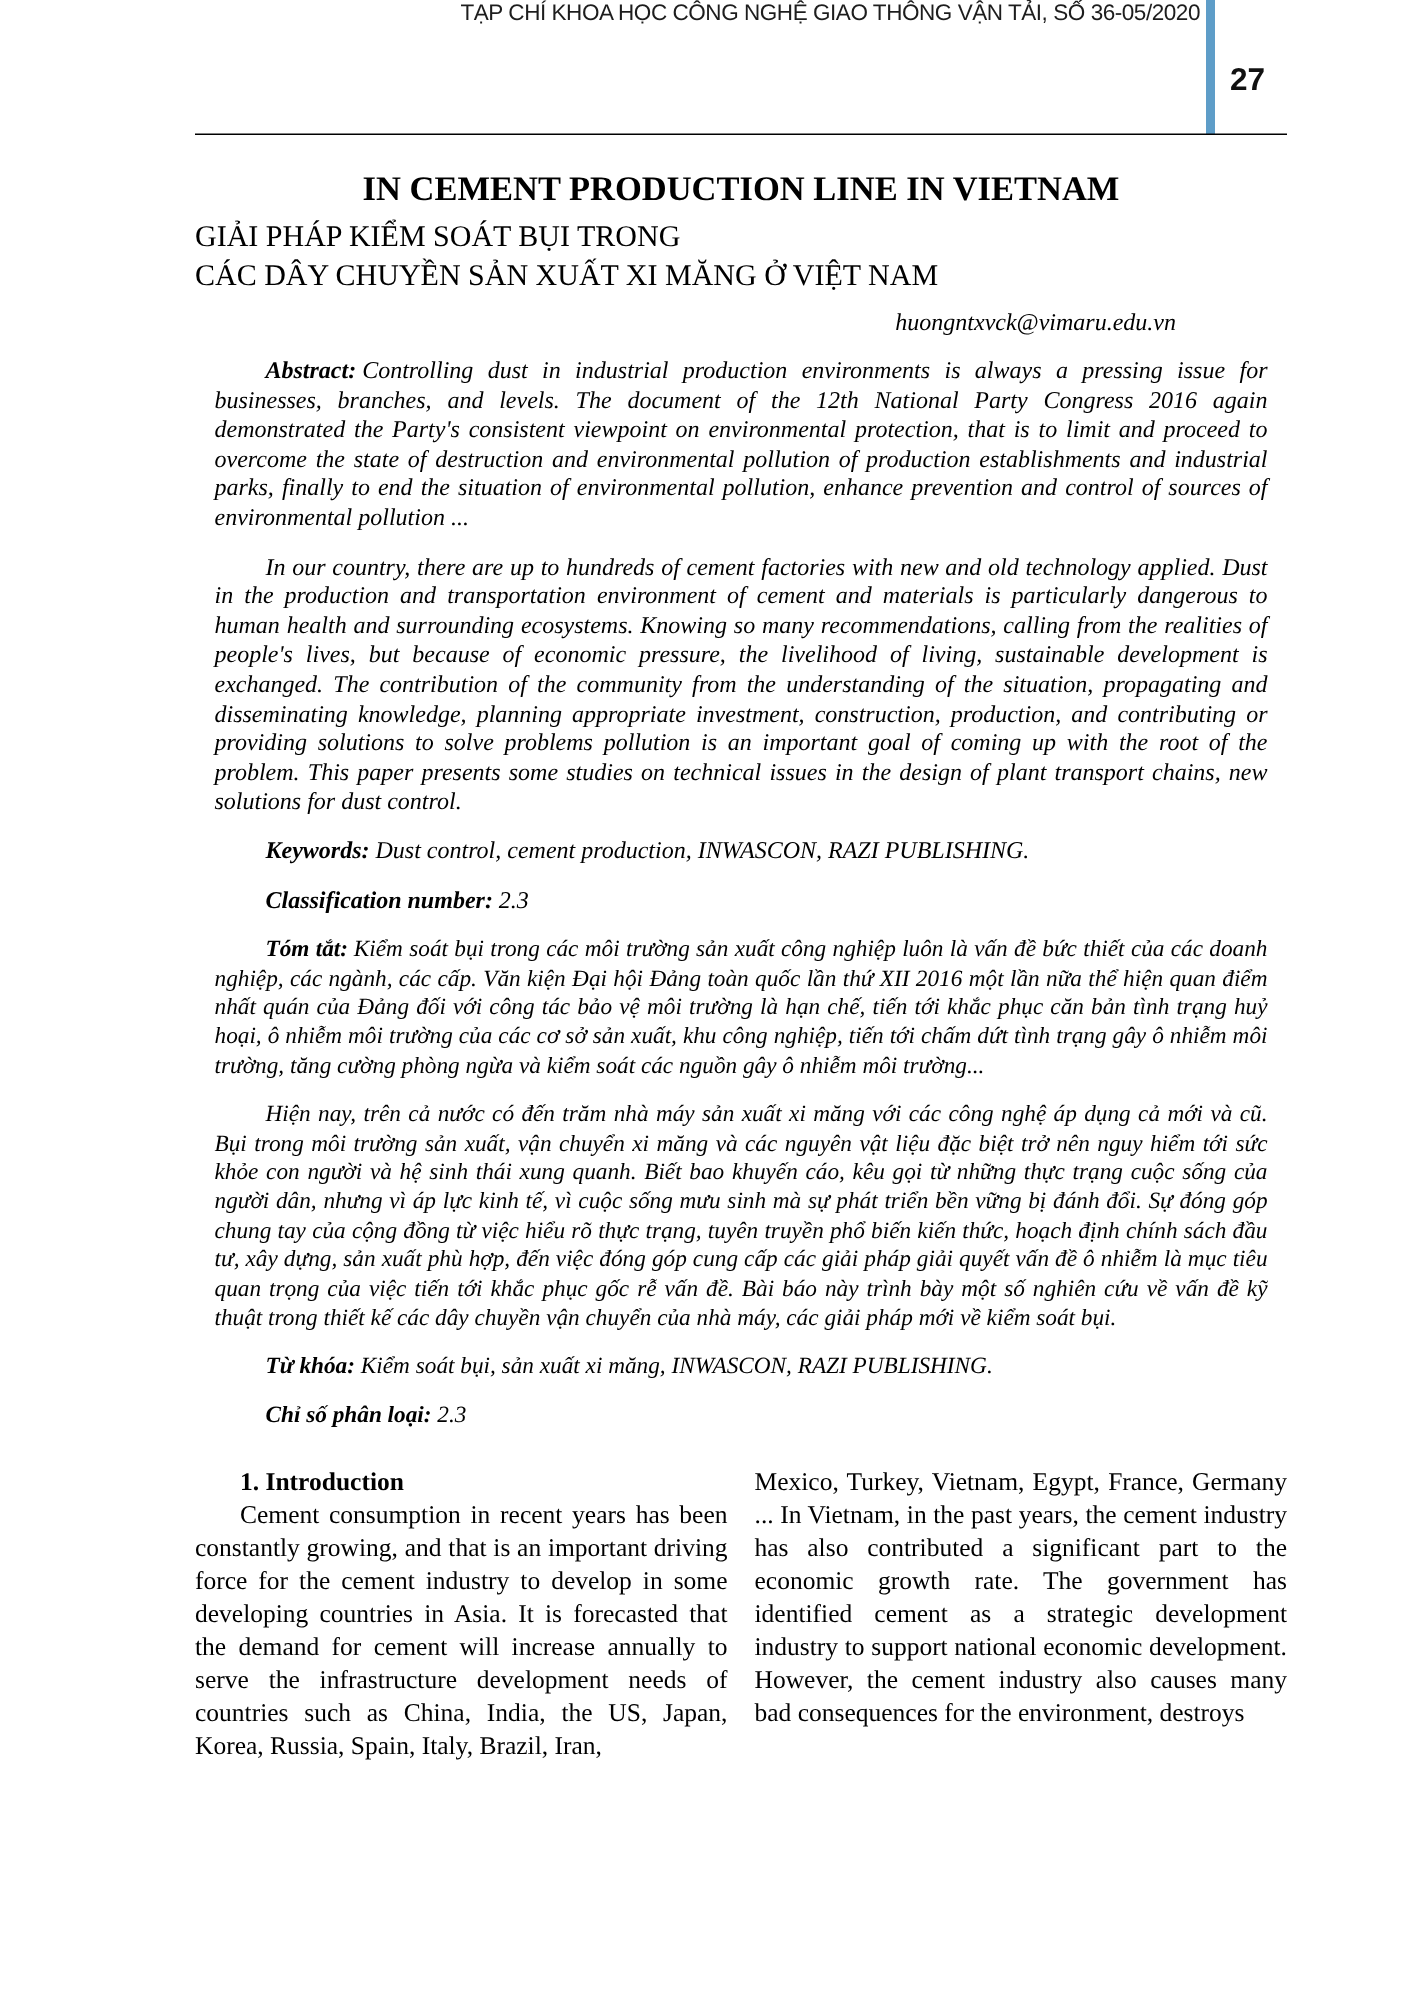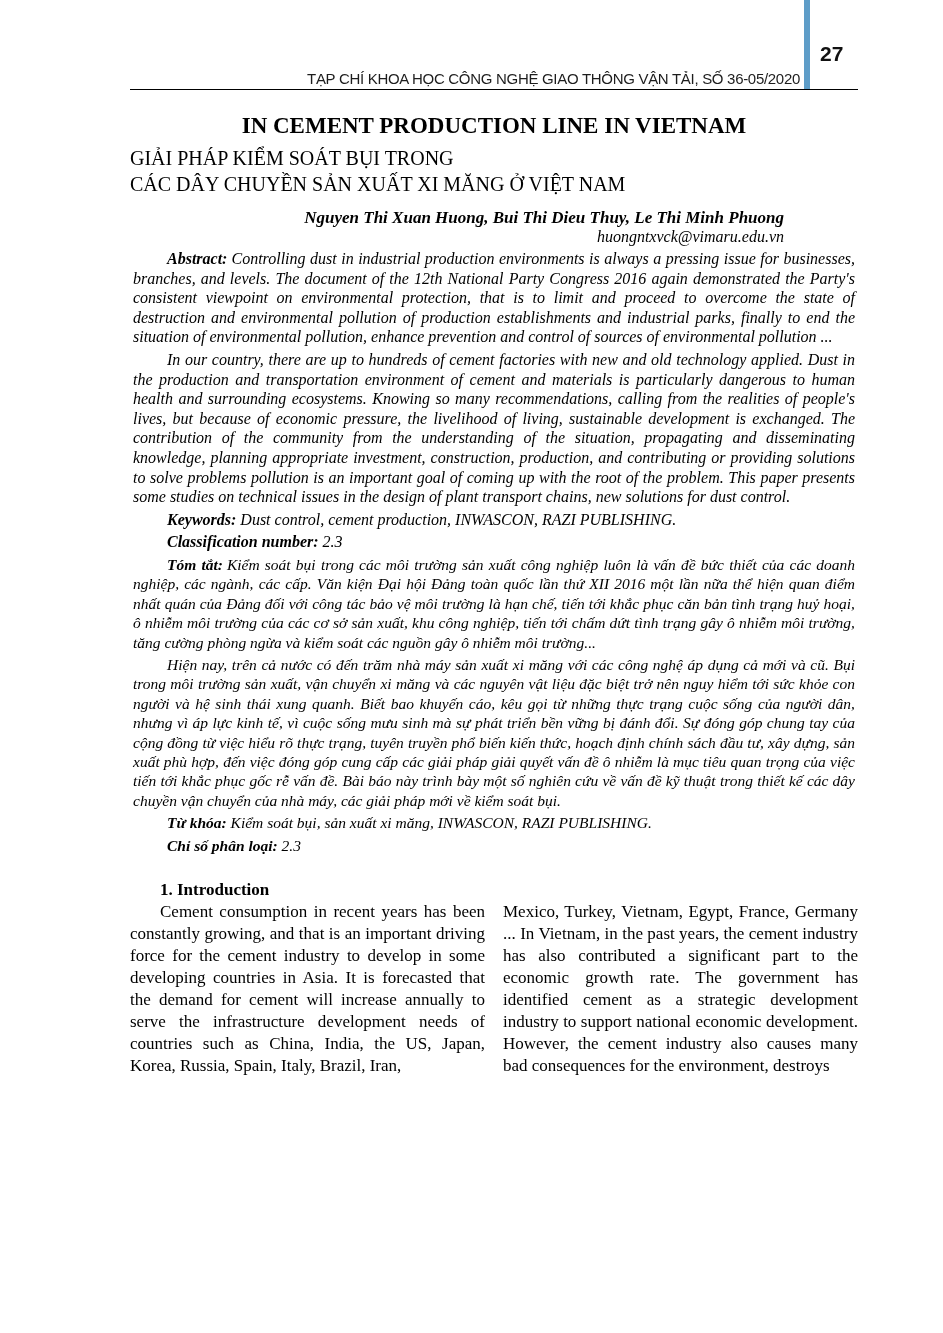--- a/index.html
+++ b/index.html
@@ -18,51 +18,51 @@
   }
   .page-number{
     position:absolute;left:820px;top:42px;
     font-family:"Liberation Sans", sans-serif;
     font-weight:bold;font-size:21px;color:#111;
   }
   .content{position:absolute;left:130px;top:0;width:728px;}
   .header-row{
     height:90px;
     border-bottom:1.5px solid #000;
-    display:flex;align-items:flex-end;justify-content:flex-end;
+    display:flex;justify-content:flex-end;
     box-sizing:border-box;
-    padding-bottom:2px;
+    padding-bottom:16px;
   }
   .journal-header{
     font-family:"Liberation Sans", sans-serif;
     font-size:15px;letter-spacing:-0.3px;color:#1d1d1d;
     padding-right:58px;white-space:nowrap;
   }
   .title-en{
     margin-top:22px;text-align:center;
     font-weight:bold;font-size:23px;line-height:28px;
   }
   .title-vi{
     margin-top:5px;
     font-size:20px;line-height:26px;
   }
   .authors-block{margin-top:10px;text-align:right;padding-right:74px;}
   .author-names{font-weight:bold;font-style:italic;font-size:17px;line-height:21px;}
   .affil{font-style:italic;font-size:16px;line-height:18px;}
   p.para{
-    margin:3px;text-align:justify;text-indent:34px;
+    margin:13px;text-align:justify;text-indent:34px;
   }
   .en-par{font-style:italic;font-size:16px;line-height:19.6px;}
   .vi-par{font-style:italic;font-size:15.5px;line-height:19.4px;}
   .mt8{margin-top:8px;} .mt7{margin-top:7px;} .mt6{margin-top:6px;}
   .mt4{margin-top:4px;} .mt3{margin-top:3px;} .mt2{margin-top:2px;}
   .lbl{font-weight:bold;font-style:italic;margin-right:0.25em;}
   .columns{
     margin-top:24px;display:flex;gap:18px;
-    font-size:17px;line-height:22px;align-items:flex-end;
+    font-size:17px;line-height:22px;
   }
   .col{flex:1;min-width:0;}
   .sec-heading{
     font-weight:bold;font-size:17px;line-height:22px;
     text-indent:30px;margin:0;
   }
   .col p.body-par{
     margin:0;text-align:justify;text-indent:30px;
     font-size:17px;line-height:22px;
   }
@@ -84,21 +84,20 @@
     <div class="title-en">
       <div>IN CEMENT PRODUCTION LINE IN VIETNAM</div>
     </div>
 
     <div class="title-vi">
       <div>GIẢI PHÁP KIỂM SOÁT BỤI TRONG</div>
       <div>CÁC DÂY CHUYỀN SẢN XUẤT XI MĂNG Ở VIỆT NAM</div>
     </div>
 
     <div class="authors-block">
-      <div class="author-names">Nguyen Thi Xuan Huong, Bui Thi Dieu Thuy, Le Thi Minh Phuong</div>
       <div class="affil">huongntxvck@vimaru.edu.vn</div>
     </div>
 
     <p class="para en-par mt8">
       <span class="lbl">Abstract:</span><span>Controlling dust in industrial production environments is always a pressing issue for businesses, branches, and levels. The document of the 12th National Party Congress 2016 again demonstrated the Party's consistent viewpoint on environmental protection, that is to limit and proceed to overcome the state of destruction and environmental pollution of production establishments and industrial parks, finally to end the situation of environmental pollution, enhance prevention and control of sources of environmental pollution ...</span>
     </p>
 
     <p class="para en-par mt7">In our country, there are up to hundreds of cement factories with new and old technology applied. Dust in the production and transportation environment of cement and materials is particularly dangerous to human health and surrounding ecosystems. Knowing so many recommendations, calling from the realities of people's lives, but because of economic pressure, the livelihood of living, sustainable development is exchanged. The contribution of the community from the understanding of the situation, propagating and disseminating knowledge, planning appropriate investment, construction, production, and contributing or providing solutions to solve problems pollution is an important goal of coming up with the root of the problem. This paper presents some studies on technical issues in the design of plant transport chains, new solutions for dust control.</p>
 
     <p class="para en-par mt6">

